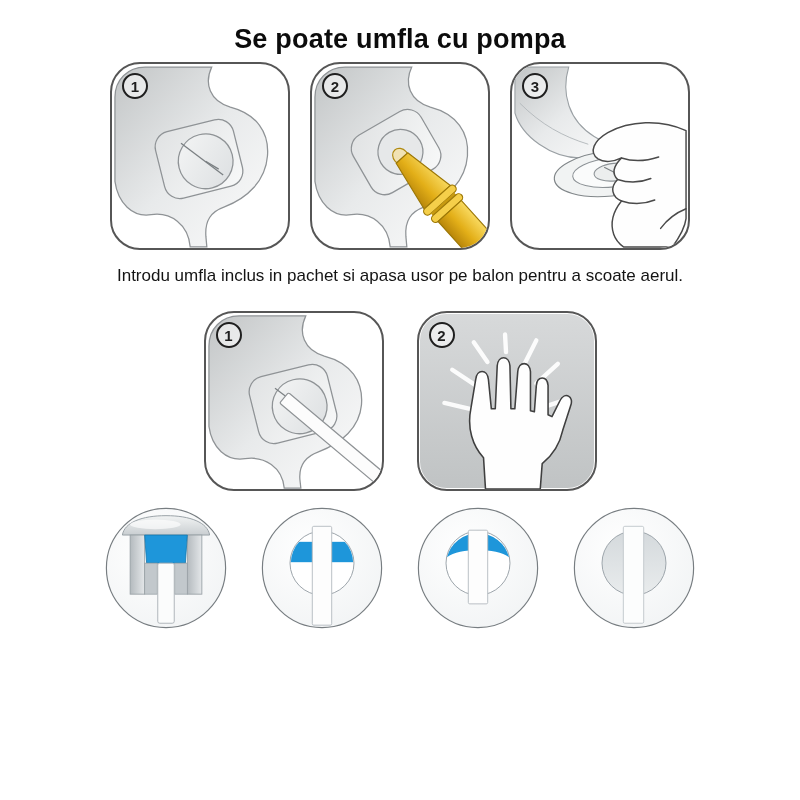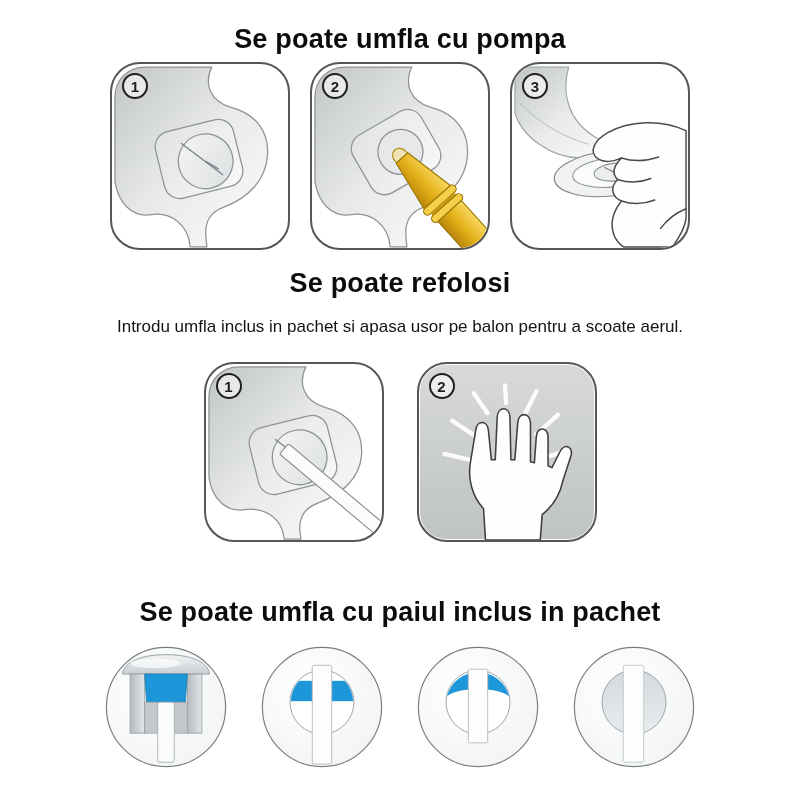--- a/index.html
+++ b/index.html
@@ -126,21 +126,20 @@
           <path d="M178 68 C152 56 120 58 98 70 C84 78 78 90 88 97 C94 101 104 100 112 96 C104 104 102 112 108 118 C100 126 102 136 112 140 C104 150 100 162 104 174 C106 180 110 184 114 187 L164 187 C172 176 177 166 178 158 Z"></path>
           <path d="M112 96 C124 100 138 99 150 95" fill="none"></path>
           <path d="M108 118 C120 122 132 121 142 117" fill="none"></path>
           <path d="M112 140 C124 144 136 143 146 139" fill="none"></path>
           <path d="M178 148 C168 152 158 160 152 168" fill="none"></path>
         </g>
       </svg>
     </div>
   </div>
 
-  <div class="sec-title title-2">Se poate refolosi</div>
   <div class="desc">Introdu umfla inclus in pachet si apasa usor pe balon pentru a scoate aerul.</div>
 
   <div class="row row-2">
 
     <div class="panel panel-sq">
       <span class="badge">1</span>
       <svg viewBox="0 0 180 180">
         <path d="M3 34 C3 16 16 3 34 3 L102 3 C94 20 100 38 121 44 C148 51 161 70 159 94 C157 117 139 133 115 142 C101 147 95 156 96 170 L97 179 L80 179 C78 158 60 146 40 149 C21 152 6 138 3 116 Z" fill="url(#gBalloon)" stroke="#8f9396" stroke-width="1.3"></path>
         <g transform="translate(89,93) rotate(-14)">
           <rect x="-41" y="-35" width="82" height="70" rx="16" fill="url(#gValve)" stroke="#8f9396" stroke-width="1.3"></rect>
@@ -164,21 +163,20 @@
           <line x1="88" y1="22" x2="89" y2="40"></line>
           <line x1="120" y1="28" x2="108" y2="52"></line>
           <line x1="142" y1="52" x2="120" y2="72"></line>
           <line x1="152" y1="88" x2="128" y2="96"></line>
         </g>
         <path d="M68 180 L66 148 C55 136 49 118 53 98 L58 68 C59 57 70 57 71 68 L74 98 L78 98 L80 54 C81 43 92 43 93 54 L94 98 L98 98 L101 60 C102 49 113 49 114 60 L114 100 L118 101 L120 74 C121 64 131 64 132 74 L132 104 L136 106 L144 90 C149 80 159 85 155 95 L147 120 C144 134 136 146 126 154 L124 180 Z" fill="#fefefe" stroke="#3f3f3f" stroke-width="1.6" stroke-linejoin="round"></path>
       </svg>
     </div>
   </div>
 
-  <div class="sec-title title-3">Se poate umfla cu paiul inclus in pachet</div>
 
   <div class="row row-3">
 
     <div class="circle-view">
       <svg viewBox="0 0 130 130">
         <circle cx="65" cy="65" r="61.5" fill="url(#gOuter)" stroke="#777d81" stroke-width="1.2"></circle>
         <path d="M20 31 C22 18 40 11 65 11 C90 11 108 18 110 31 L110 31 L20 31 Z" fill="url(#gDome)" stroke="#98a0a5" stroke-width="1"></path>
         <ellipse cx="54" cy="20" rx="26" ry="5" fill="#ffffff" opacity="0.65"></ellipse>
         <rect x="28" y="31" width="15" height="61" fill="url(#gWall)" stroke="#98a0a5" stroke-width="0.9"></rect>
         <rect x="87" y="31" width="15" height="61" fill="url(#gWall)" stroke="#98a0a5" stroke-width="0.9"></rect>

